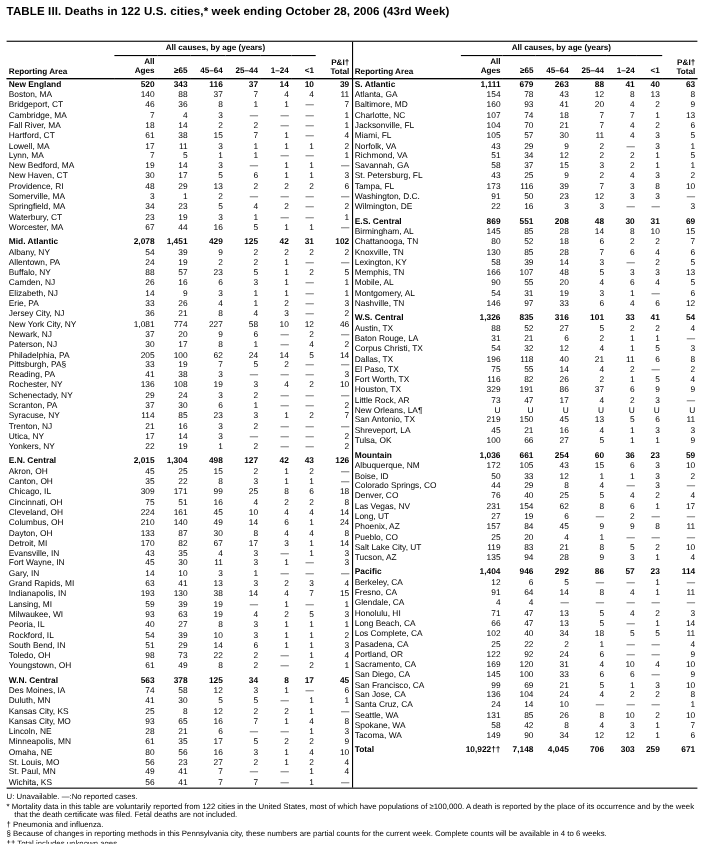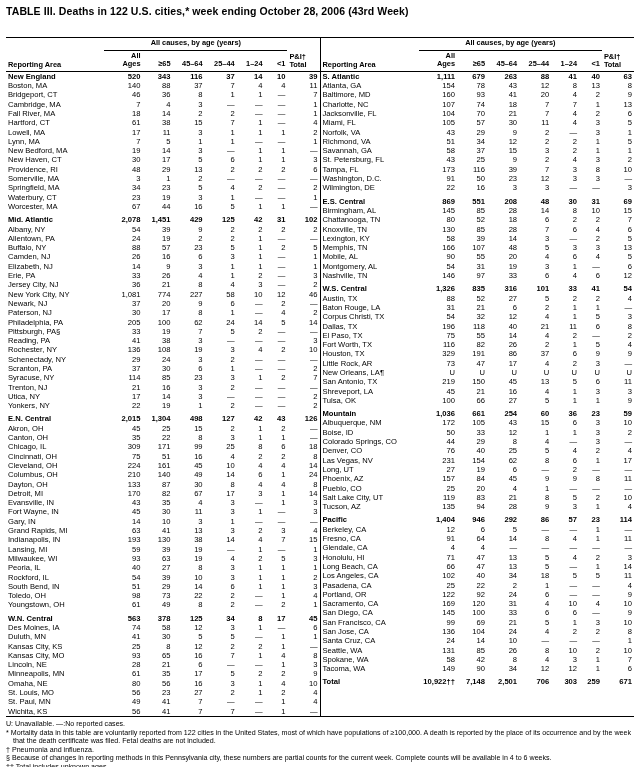--- a/index.html
+++ b/index.html
@@ -61,21 +61,21 @@
     padding-left: 2px;
     border-bottom: 1px solid #000;
   }
   th.h-group {
     text-align: center;
     border-bottom: 1px solid #000;
     font-weight: bold;
     padding-bottom: 2px;
   }
   th.h-pni {
-    text-align: left;
+    text-align: right;
     white-space: pre-line;
     border-bottom: 1px solid #000;
   }
   th.h-age {
     text-align: right;
     white-space: pre-line;
     border-bottom: 1px solid #000;
     padding-bottom: 2px;
   }
   td {
@@ -1375,21 +1375,21 @@
             <td class="area">Long Beach, CA</td>
             <td class="num">66</td>
             <td class="num">47</td>
             <td class="num">13</td>
             <td class="num">5</td>
             <td class="num">—</td>
             <td class="num">1</td>
             <td class="num">14</td>
           </tr>
           <tr>
-            <td class="area">Los Angeles, CA</td>
+            <td class="area">Los Complete, CA</td>
             <td class="num">102</td>
             <td class="num">40</td>
             <td class="num">34</td>
             <td class="num">18</td>
             <td class="num">5</td>
             <td class="num">5</td>
             <td class="num">11</td>
           </tr>
           <tr>
             <td class="area">Pasadena, CA</td>
@@ -1488,21 +1488,21 @@
             <td class="num">34</td>
             <td class="num">12</td>
             <td class="num">12</td>
             <td class="num">1</td>
             <td class="num">6</td>
           </tr>
           <tr class="section">
             <td class="area">Total</td>
             <td class="num">10,922††</td>
             <td class="num">7,148</td>
-            <td class="num">2,501</td>
+            <td class="num">4,045</td>
             <td class="num">706</td>
             <td class="num">303</td>
             <td class="num">259</td>
             <td class="num">671</td>
           </tr>
         </tbody>
     </table>
   </div>
 
 </div>

